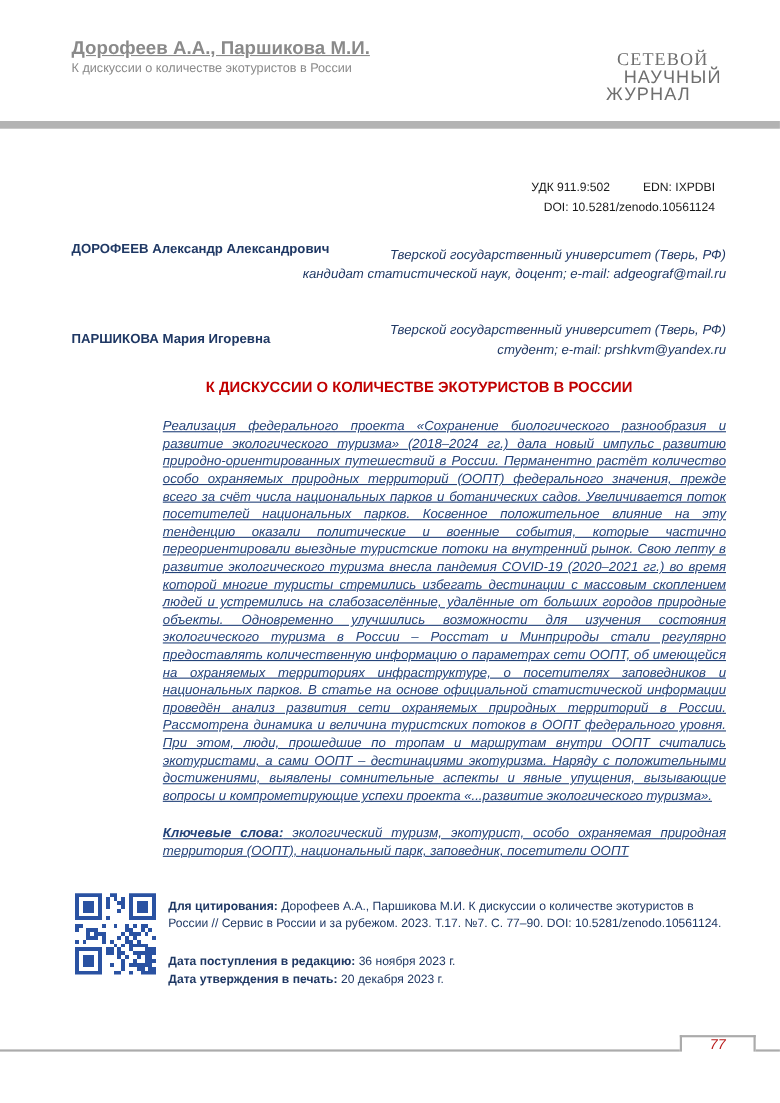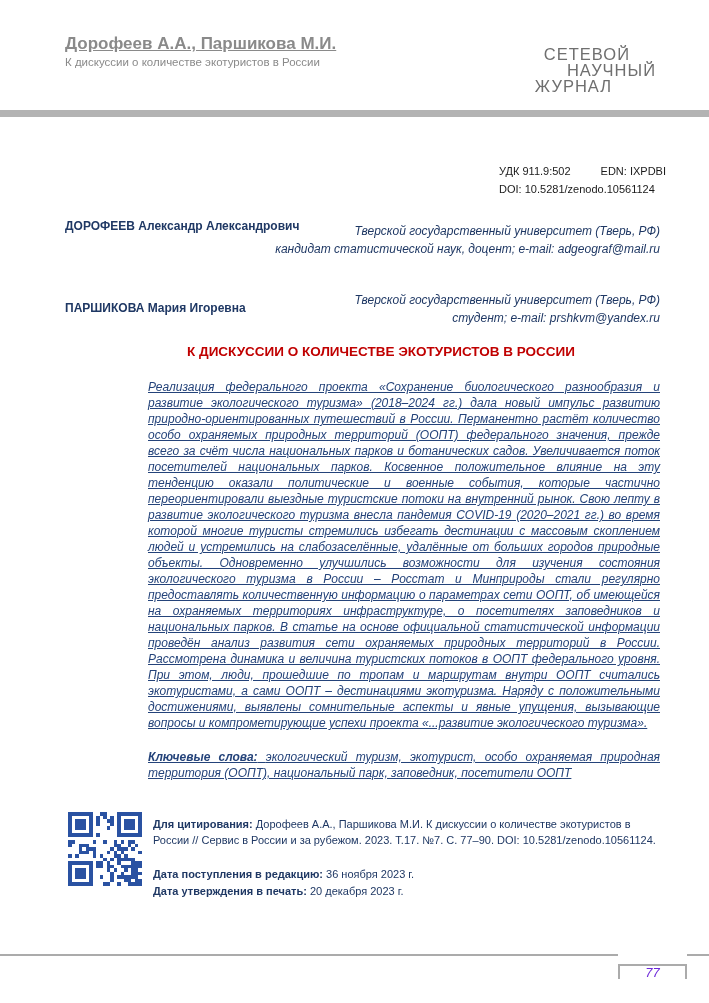--- a/index.html
+++ b/index.html
@@ -11,28 +11,28 @@
 
   
   .running-head { position:absolute; left:65px; top:36px; color:#8a8a8a; }
   .running-head .rh-authors { font-weight:bold; font-size:17px; line-height:15px;text-decoration:underline; }
   .running-head .rh-title { font-size:11.5px; line-height:15px; margin-top:4px; }
 
   
   .logo { position:absolute; top:46px; right:53px; text-align:right;
           color:#6f6f6f; font-weight:300; font-size:16.5px; line-height:16px;
           letter-spacing:1px; }
-  .logo .l1 { margin-right:26px; }
-  .logo .l3 { margin-right:44px;text-align:center; }
+  .logo .l1 { margin-right:12px;font-family:Liberation Serif, serif; }
+  .logo .l3 { margin-right:28px;text-align:center; }
   .logo div { white-space:nowrap; }
 
   .gray-bar { position:absolute; left:0; top:110px; width:709px; height:7px; background:#b3b3b3; }
 
   
-  .meta { position:absolute; top:163px; right:43px; text-align:left;
+  .meta { position:absolute; top:163px; right:59px; text-align:right;
           font-size:11px; line-height:17.5px; color:#1a1a1a; }
   .meta .gap { display:inline-block; width:30px; }
 
   
   .author-name { position:absolute; left:65px; color:#1f3864; font-weight:bold; font-size:12px; }
   .name-1 { top:219px; }
   .name-2 { top:273px;margin-top:28px; }
   .affil { position:absolute; right:49px; text-align:right; color:#1f3864;
            font-style:italic; font-size:12px; line-height:18px; }
   .affil-1 { top:222px; }
@@ -51,23 +51,23 @@
 
   
   .citation-block { position:absolute; left:65px; top:810px; width:595px; color:#1f3864; }
   .qr { position:absolute; left:3px; top:2px; width:74px; height:74px; }
   .cite-text { margin-left:88px; padding-top:6px; font-size:11px; line-height:16px; }
   .cite-label, .date-label { font-weight:bold; }
   .dates { margin-top:18px; font-size:11px; line-height:16.5px; }
 
   
   .footer-line-left  { position:absolute; left:0; top:954px; width:618px; border-top:2px solid #ababab; }
-  .footer-tab { position:absolute; left:618px; top:964px; width:69px; height:15px;
+  .footer-tab { position:absolute; left:618px; top:941px; width:69px; height:15px;
                 border:2px solid #ababab; border-bottom:none;
-                text-align:center; color:#6d28d9; font-size:13px; line-height:13px;
+                text-align:center; color:#b91c1c; font-size:13px; line-height:13px;
                 font-style:italic; font-weight:300; }
   .footer-line-right { position:absolute; left:687px; top:954px; width:22px; border-top:2px solid #ababab; }
 </style>
 </head>
 <body>
 
 <div class="running-head">
   <div class="rh-authors">Дорофеев А.А., Паршикова М.И.</div>
   <div class="rh-title">К дискуссии о количестве экотуристов в России</div>
 </div>

